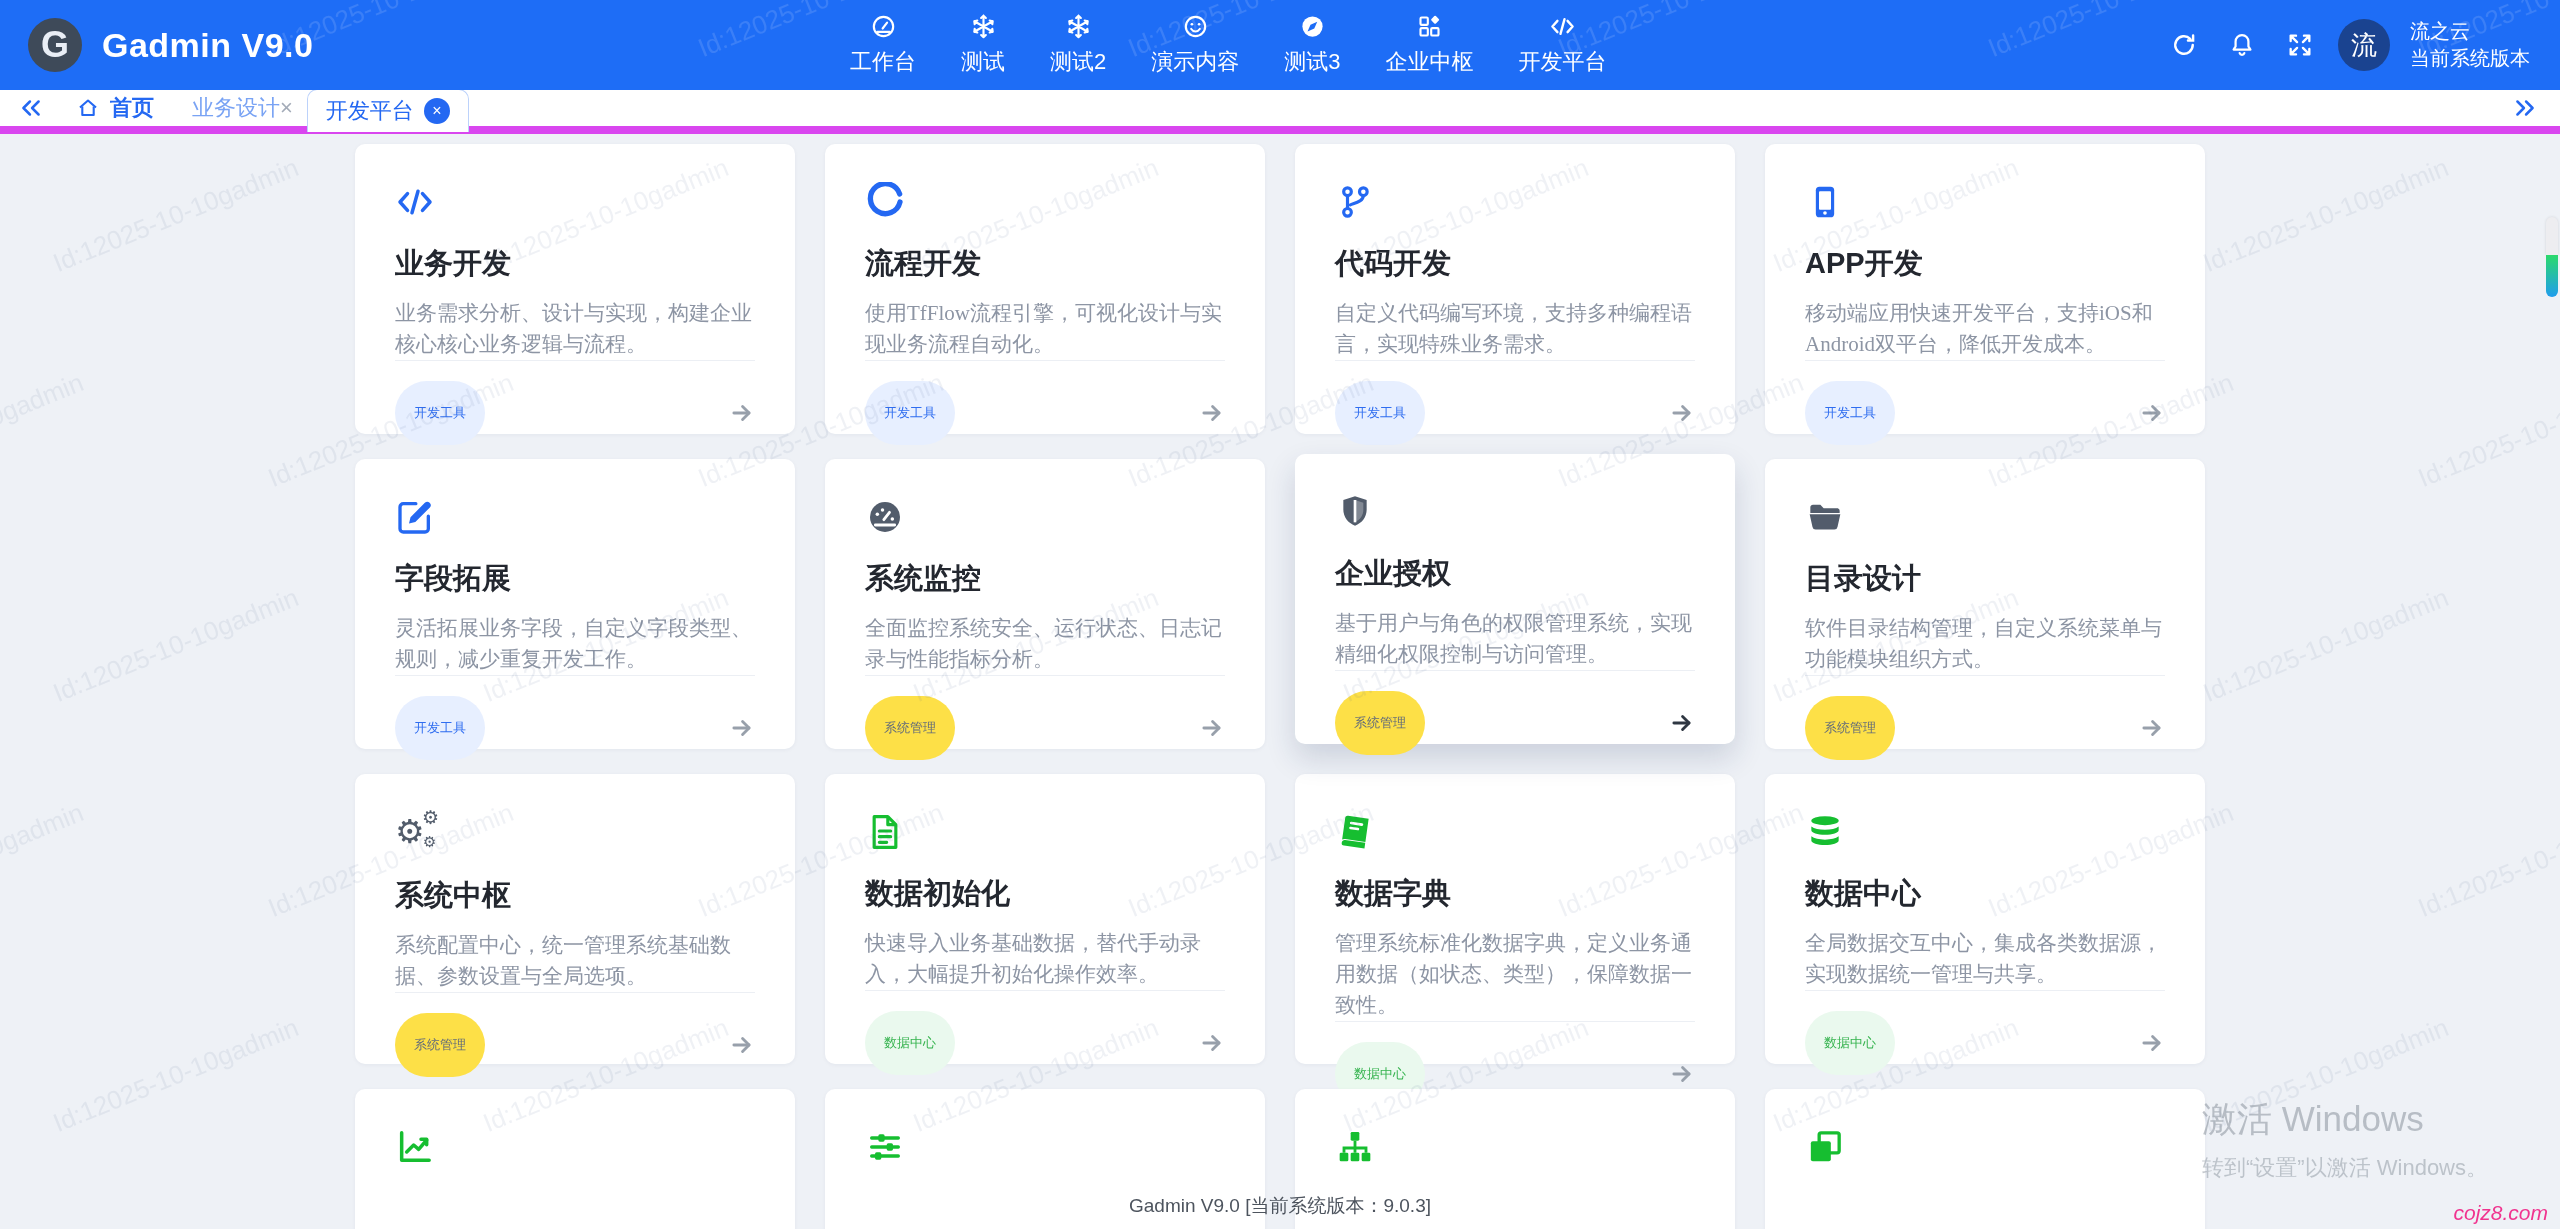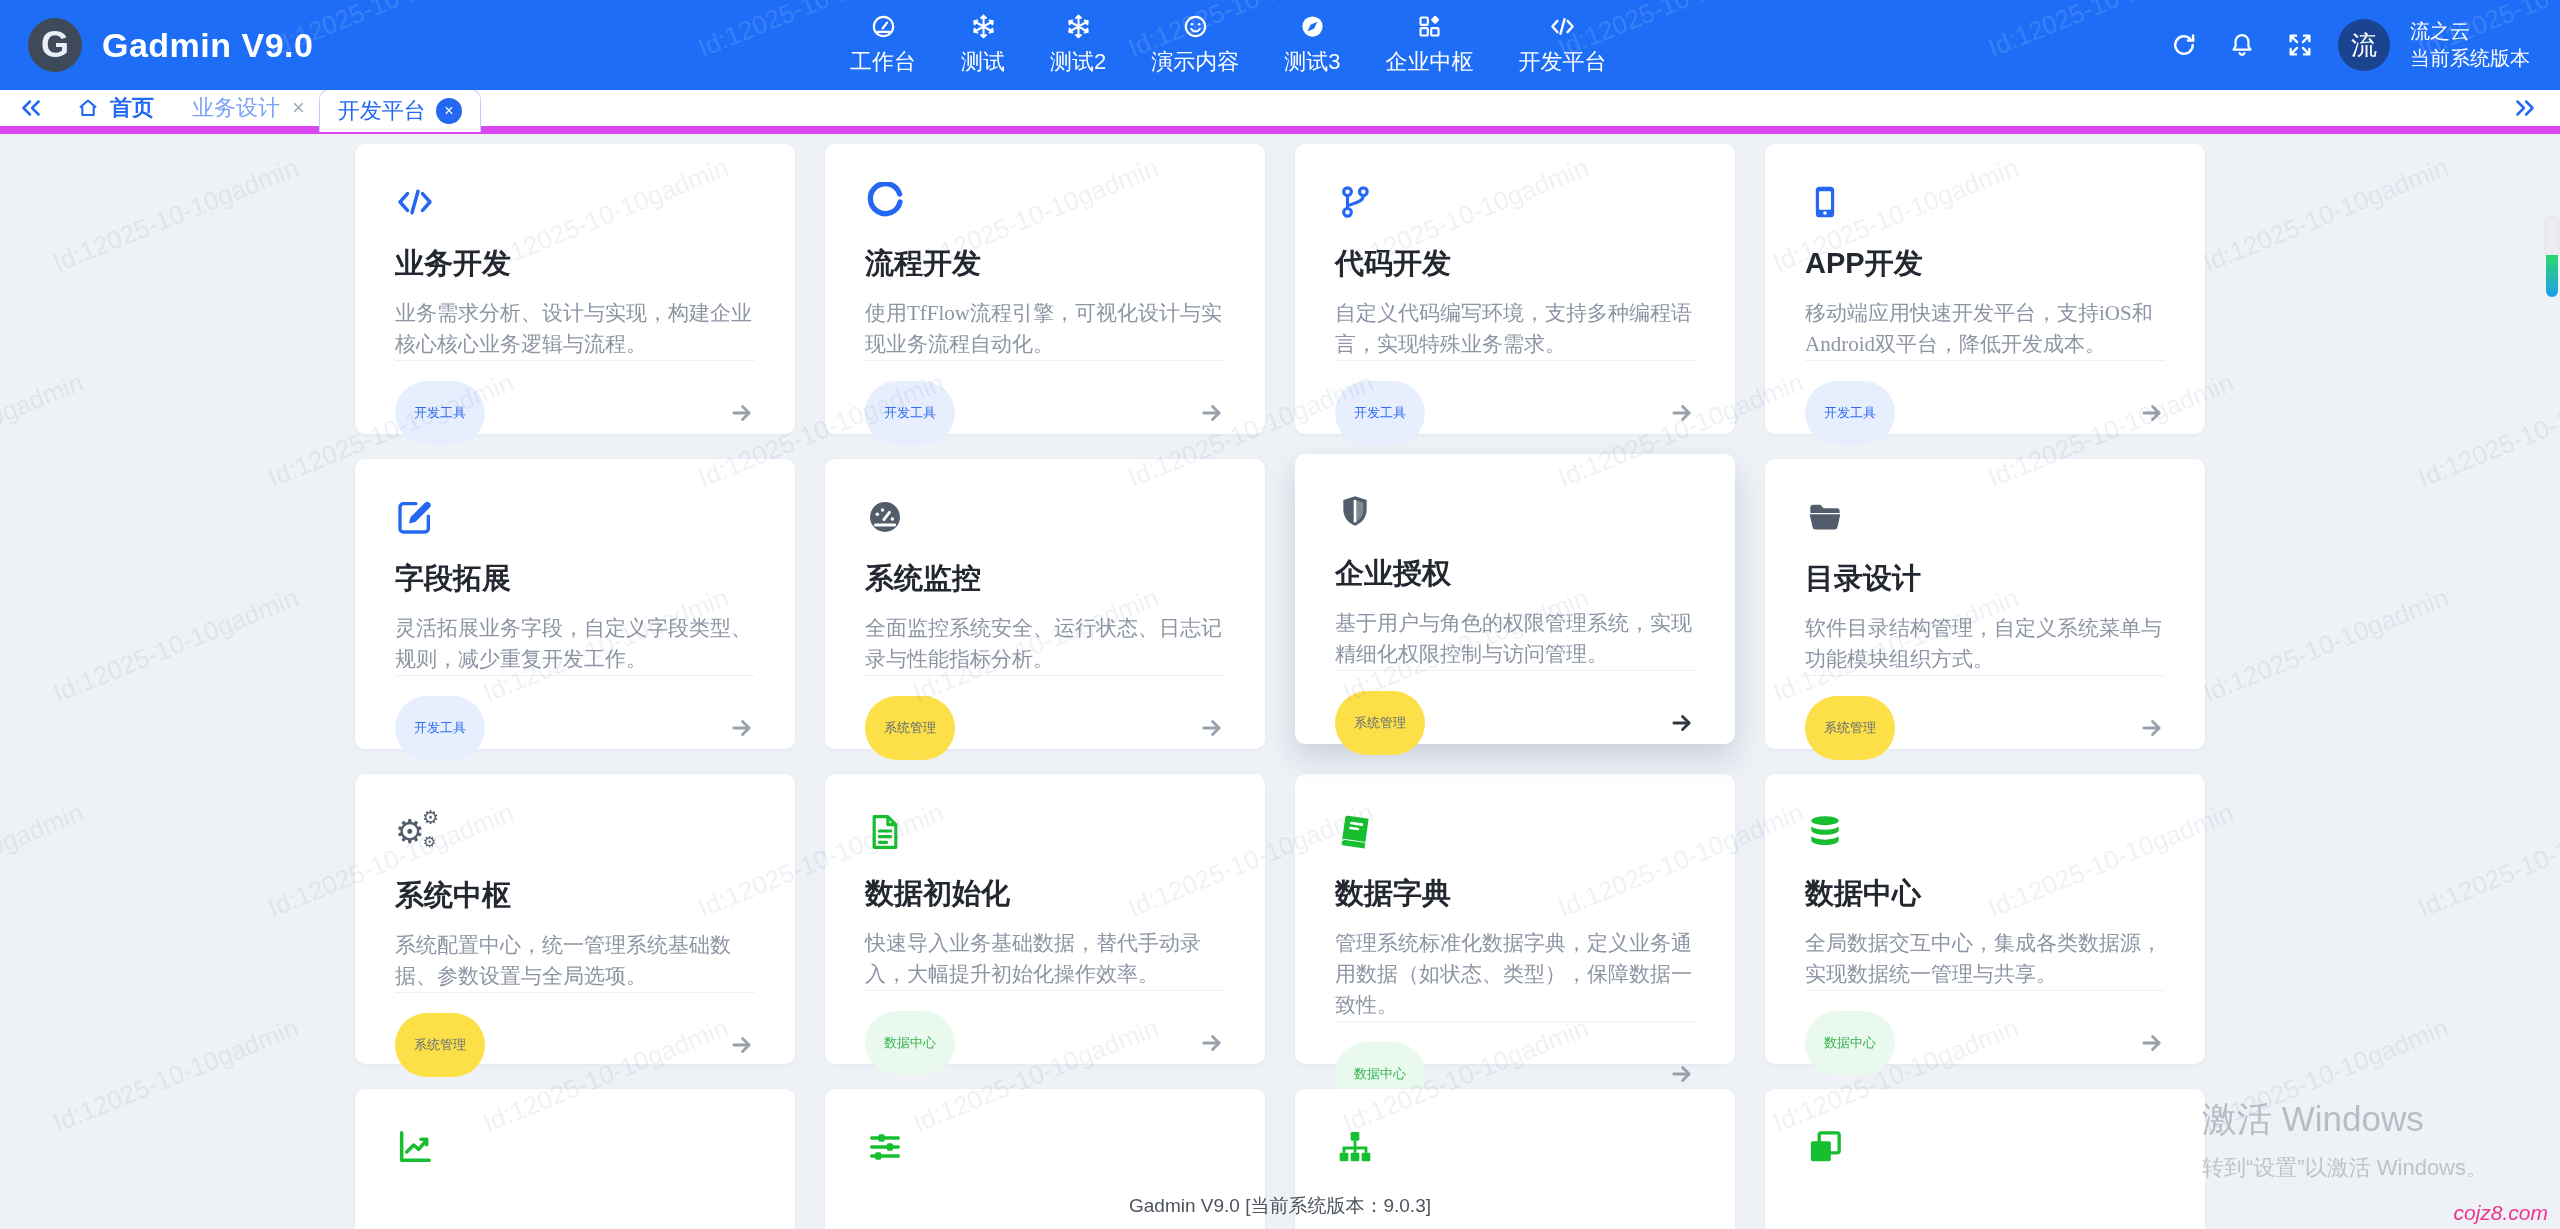--- a/index.html
+++ b/index.html
@@ -30,21 +30,21 @@
   .tabbar { position:absolute; top:90px; left:0; right:0; height:44px; background:#fff;
     border-bottom:8px solid #d946ef; display:flex; align-items:center; z-index:4; }
   .tab-collapse,.tab-expand { width:26px; height:26px; color:#2468f2; cursor:pointer; }
   .tab-collapse { margin:0 10px 0 18px; }
   .tab-expand { margin-left:auto; margin-right:22px; }
   .tab-collapse svg,.tab-expand svg { width:100%; height:100%; display:block; }
   .tab { display:flex; align-items:center; height:100%; font-size:22px; color:#2468f2; cursor:pointer; }
   .tab.home-tab { padding:0 20px 0 22px; gap:10px; font-weight:bold; }
   .tab-ico { width:24px; height:24px; }
   .tab-ico svg { width:100%; height:100%; display:block; }
-  .tab.secondary { color:#79a3f4; padding:0 14px 0 18px; gap:12px; }
+  .tab.secondary { color:#79a3f4; padding:0 14px 0 18px; }
   .tab-close { color:#a3abb8; font-size:22px; line-height:1; }
   .tab.active { border:1px solid #bcd2fb; border-bottom:none; border-radius:10px 10px 0 0;
     background:#fff; padding:0 18px; gap:10px; position:relative; top:2px; height:43px; }
   .close-circle { width:26px; height:26px; border-radius:50%; background:#2468f2; color:#fff;
     display:flex; align-items:center; justify-content:center; font-size:16px; line-height:1; }
 
   
   .content { position:absolute; top:134px; left:0; right:0; bottom:0; overflow:hidden; background:#eef1f6; }
   .grid { display:grid; grid-template-columns:repeat(4,440px); column-gap:30px; row-gap:25px;
     width:1850px; margin:10px auto 0; }

